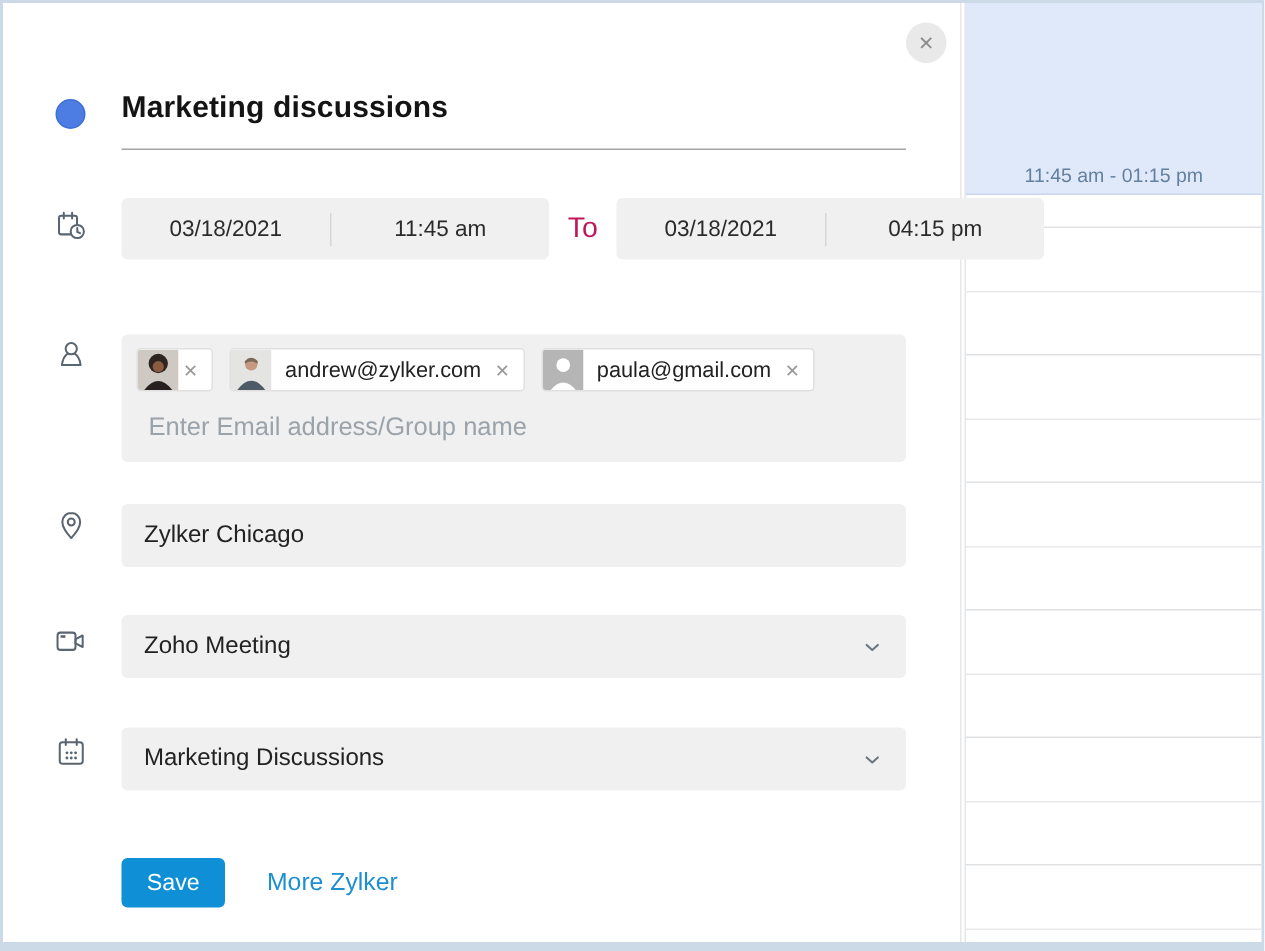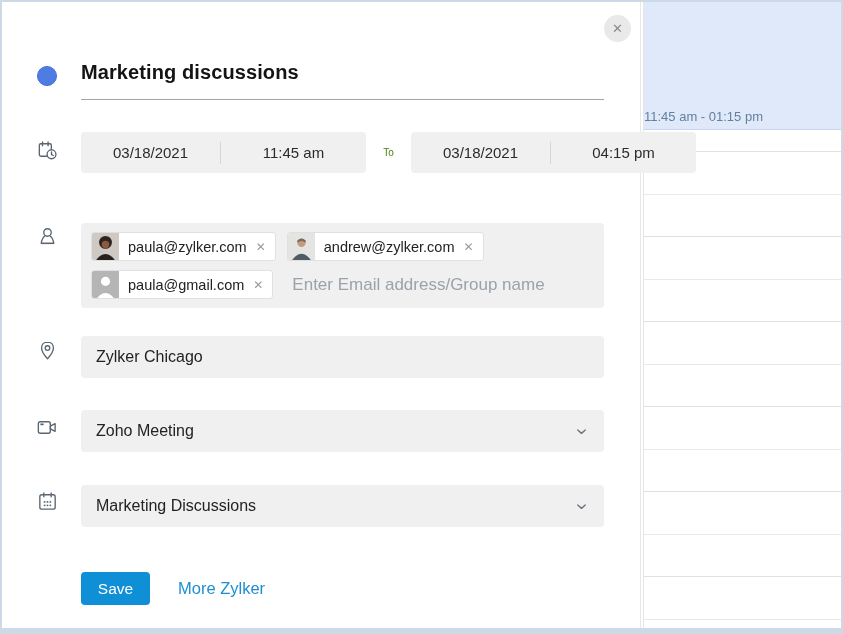--- a/index.html
+++ b/index.html
@@ -20,21 +20,21 @@
   }
 
   
   .bg-calendar {
     position:absolute; left:643px; top:2px; width:198px; height:626px;
     border-left:1px solid #e3e6ea; overflow:hidden; background:#fff;
   }
   .bg-event {
     height:128px; background:#e0e9f9;
     border-bottom:1px solid #c9d6ee;
-    display:flex; align-items:flex-end; 
+    display:flex; align-items:flex-end; justify-content:center;
     padding-bottom:5px;
     color:#64809f; font-size:13px;
   }
   .bg-row { height:42.5px; box-shadow: inset 0 -1px 0 #e9e9e9; }
   .bg-row.first { height:22px; }
   .bg-row:nth-child(odd) { box-shadow: inset 0 -1px 0 #dfe1e3; }
 
   
   .dialog {
     position:absolute; left:2px; top:2px; width:639px; height:626px;
@@ -75,21 +75,21 @@
 
   
   .dt-row { position:absolute; left:79px; top:130px; display:flex; align-items:center; }
   .dt-group {
     width:285px; height:41px; background:#f0f0f0; border-radius:4px;
     display:flex; align-items:center;
   }
   .dt-date { width:139px; text-align:center; font-size:15px; color:#2b2b2b; cursor:pointer; }
   .dt-divider { width:1px; height:22px; background:#d6d6d6; }
   .dt-time { flex:1; text-align:center; font-size:15px; color:#2b2b2b; cursor:pointer; }
-  .dt-to { width:45px; text-align:center; font-size:10px; color:#4d7c0f; }
+  .dt-to { width:45px; text-align:center; font-size:19px; color:#be185d; }
 
   
   .attendees-box {
     position:absolute; left:79px; top:221px; width:523px; height:85px;
     background:#f0f0f0; border-radius:4px;
     padding:9px 10px; display:flex; flex-wrap:wrap; gap:9px 11px;
     align-content:flex-start;
   }
   .chip {
     display:flex; align-items:center; height:29px;
@@ -199,21 +199,20 @@
 
     <div class="chip">
       <span class="chip-avatar">
         <svg viewBox="0 0 26 26">
           <rect width="26" height="26" fill="#cfc9c3"></rect>
           <circle cx="13" cy="9" r="6.2" fill="#2e2420"></circle>
           <circle cx="13" cy="11" r="3.6" fill="#8a5b41"></circle>
           <path d="M4 26 Q13 14.5 22 26 Z" fill="#26211f"></path>
         </svg>
       </span>
-      <span class="chip-email">paula@zylker.com</span>
       <span class="chip-x">✕</span>
     </div>
 
     <div class="chip">
       <span class="chip-avatar">
         <svg viewBox="0 0 26 26">
           <rect width="26" height="26" fill="#e4e4e2"></rect>
           <circle cx="13" cy="9.5" r="4" fill="#c59a7e"></circle>
           <path d="M8.8 7.5 Q13 3.2 17.2 7.5 L17 9.2 Q13 6.2 9 9.2 Z" fill="#7a6a58"></path>
           <path d="M4 26 Q13 14 22 26 Z" fill="#4e5a66"></path>

